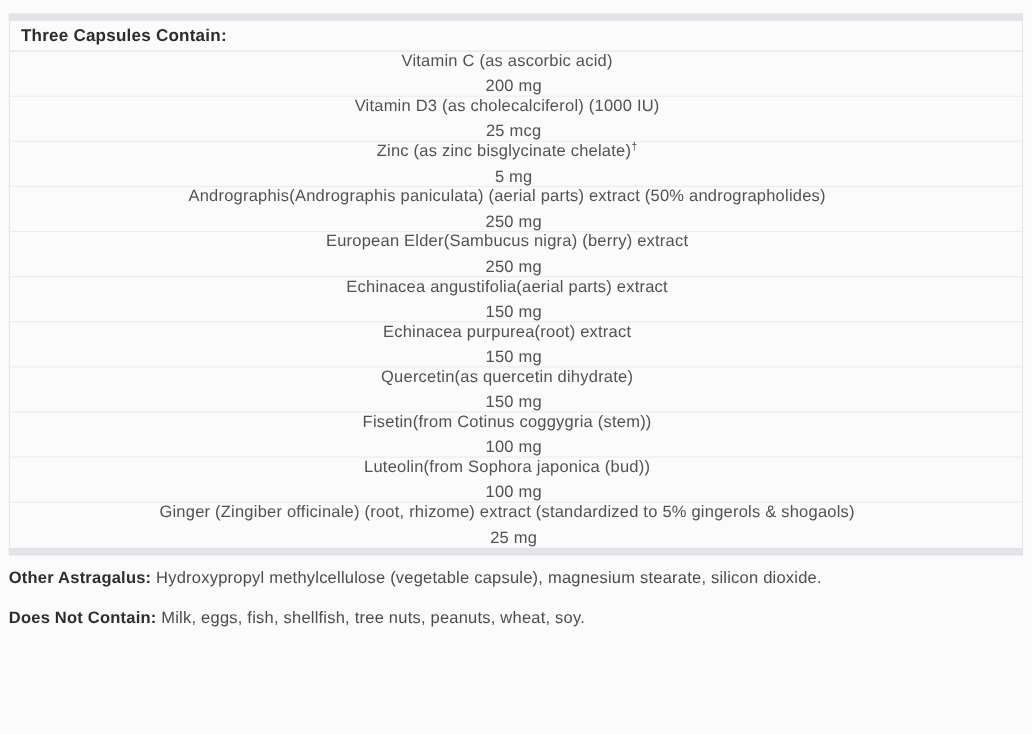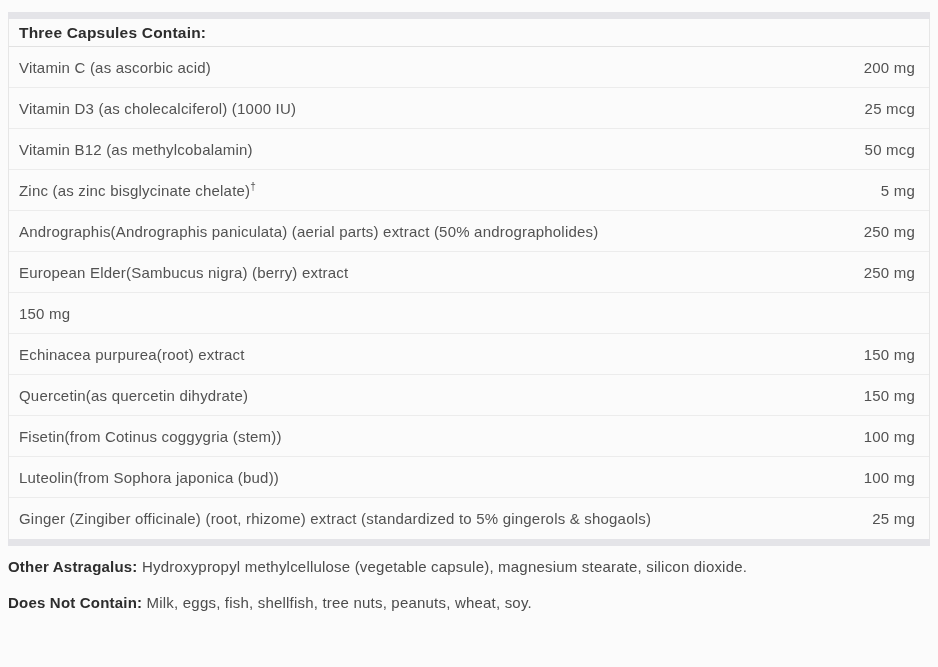--- a/index.html
+++ b/index.html
@@ -46,20 +46,21 @@
   .row{
     height:41px;
     display:flex;
     align-items:center;
     justify-content:space-between;
     padding:0 14px 0 10px;
     border-bottom:1px solid var(--separator);
     font-size:15px;
     color:var(--row-text);
     letter-spacing:.2px;
+    flex-direction:column;
   }
   .row:last-child{border-bottom:none;}
   .row .name{flex:1 1 auto;padding-right:12px;}
   .row .name sup{font-size:10px;line-height:0;}
   .row .amount{flex:0 0 auto;white-space:nowrap;text-align:right;}
   .footnotes{
     padding:11px 8px 0 8px;
   }
   .footnote{
     font-size:15px;
@@ -84,36 +85,33 @@
   <div>
       <div class="row">
         <span class="name">Vitamin C (as ascorbic acid)</span>
         <span class="amount">200 mg</span>
       </div>
       <div class="row">
         <span class="name">Vitamin D3 (as cholecalciferol) (1000 IU)</span>
         <span class="amount">25 mcg</span>
       </div>
       <div class="row">
-        <span class="name">Vitamin B12 (as methylcobalamin)</span>
-        <span class="amount">50 mcg</span>
-      </div>
-      <div class="row">
         <span class="name">Zinc (as zinc bisglycinate chelate)<sup>†</sup></span>
         <span class="amount">5 mg</span>
       </div>
       <div class="row">
         <span class="name">Andrographis(Andrographis paniculata) (aerial parts) extract (50% andrographolides)</span>
         <span class="amount">250 mg</span>
       </div>
       <div class="row">
         <span class="name">European Elder(Sambucus nigra) (berry) extract</span>
         <span class="amount">250 mg</span>
       </div>
       <div class="row">
+        <span class="name">Echinacea angustifolia(aerial parts) extract</span>
         <span class="amount">150 mg</span>
       </div>
       <div class="row">
         <span class="name">Echinacea purpurea(root) extract</span>
         <span class="amount">150 mg</span>
       </div>
       <div class="row">
         <span class="name">Quercetin(as quercetin dihydrate)</span>
         <span class="amount">150 mg</span>
       </div>

